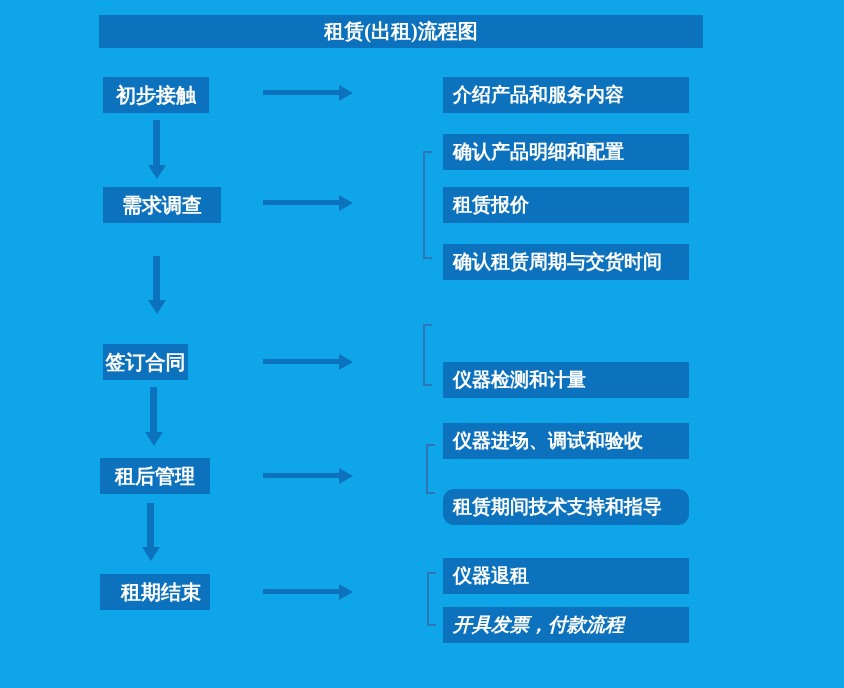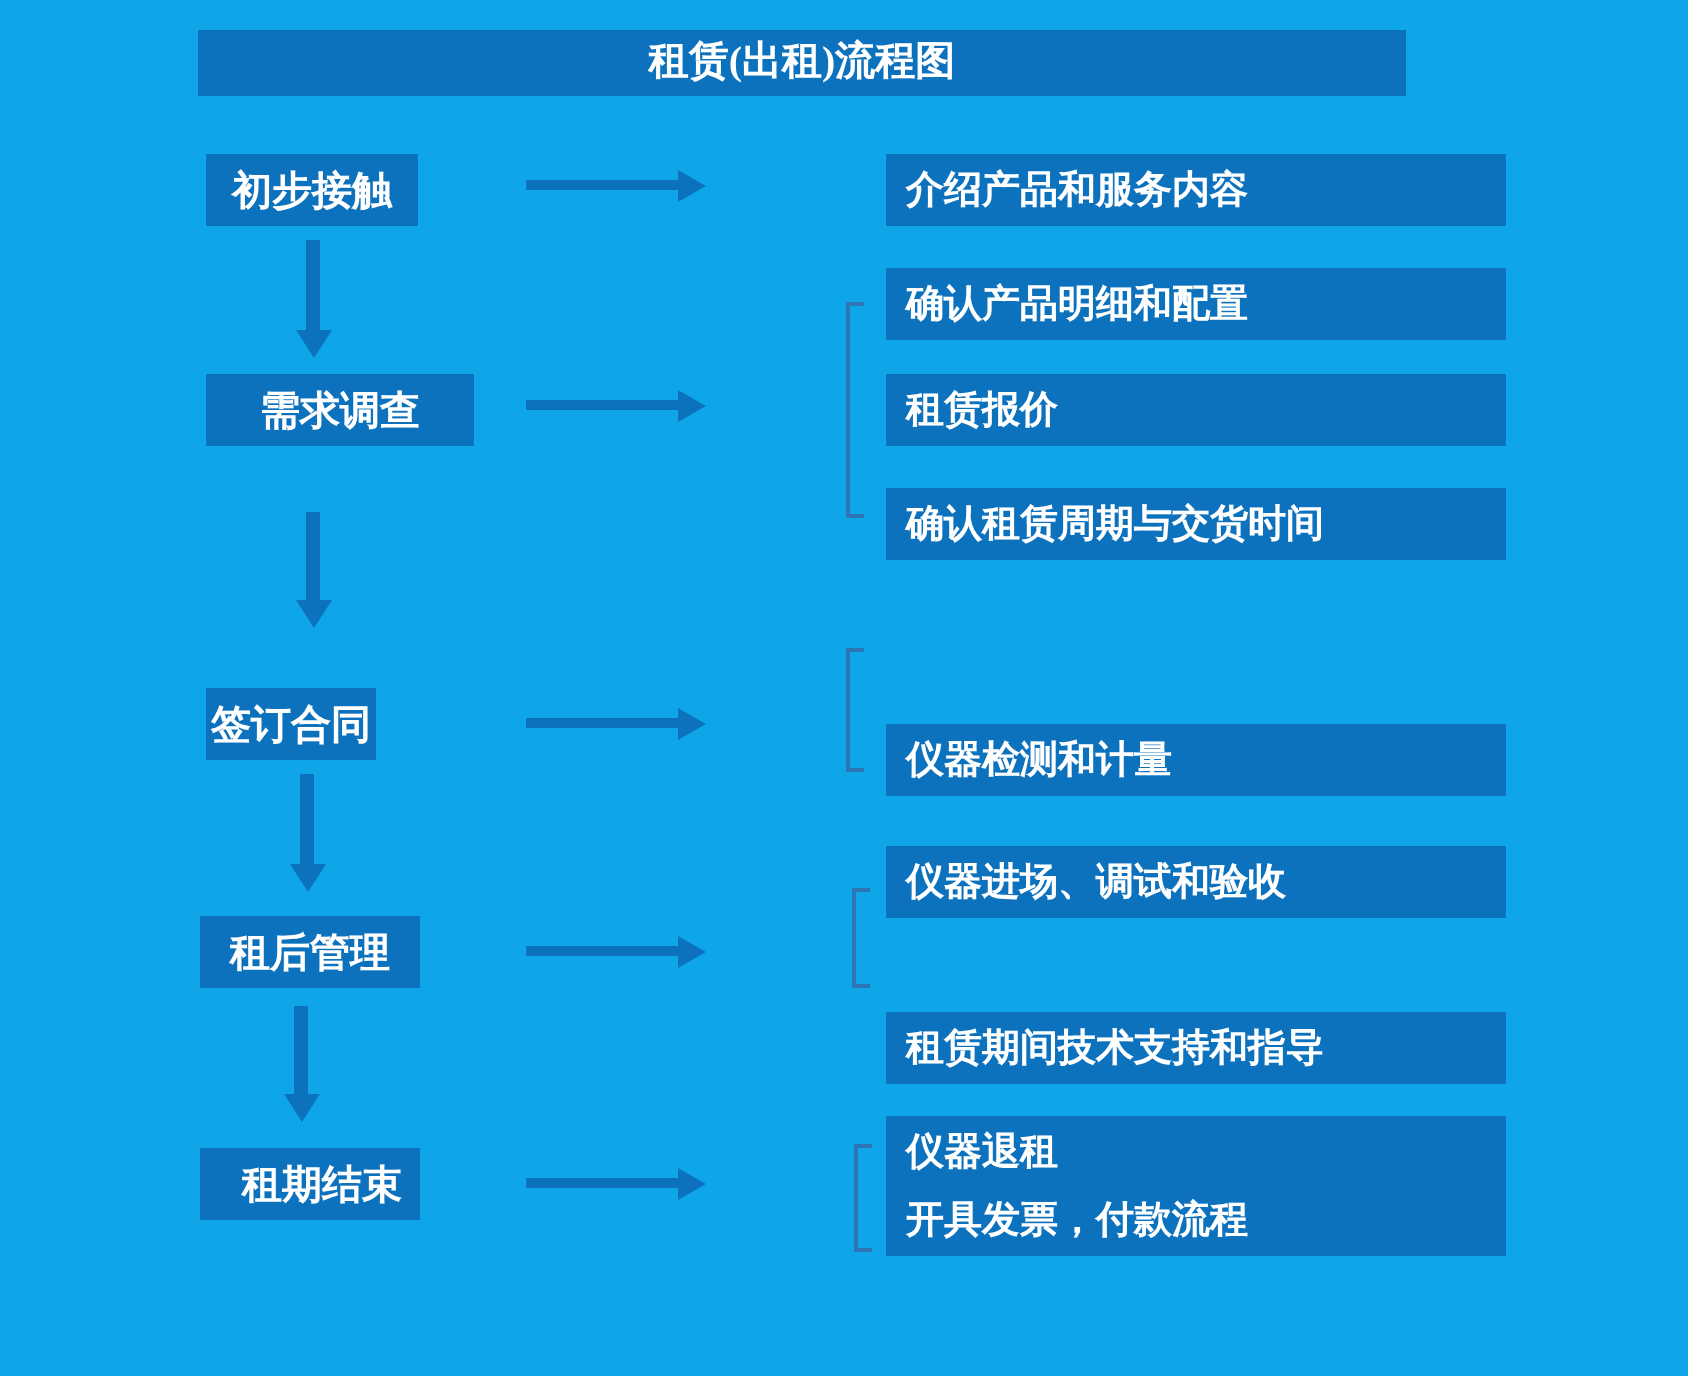--- a/index.html
+++ b/index.html
@@ -35,21 +35,21 @@
     font-size: 20px;
     display: flex;
     align-items: center;
     box-sizing: border-box;
   }
   .stage {
     justify-content: center;
   }
   .detail {
     left: 443px;
-    width: 310px;
+    width: 246px;
     padding-left: 10px;
     justify-content: flex-start;
     font-size: 19px;
   }
   
   .harrow { position: absolute; width: 90px; height: 16px; }
   .harrow .shaft {
     position: absolute; left: 0; top: 5px;
     width: 78px; height: 5px;
     background: var(--blue, #0d72bd);
@@ -85,38 +85,38 @@
   }
 </style>
 </head>
 <body>
 
 <div class="canvas">
 
   <div class="title-bar">租赁(出租)流程图</div>
 
   <div class="box stage" style="left:103px; top:77px;  width:106px;">初步接触</div>
-  <div class="box stage" style="left:103px; top:187px; width:134px;">需求调查</div>
+  <div class="box stage" style="left:103px; top:187px; width:118px;">需求调查</div>
   <div class="box stage" style="left:103px; top:344px; width:85px;">签订合同</div>
   <div class="box stage" style="left:100px; top:458px; width:110px;">租后管理</div>
   <div class="box stage" style="left:100px; top:574px; width:110px;padding-left:12px;">租期结束</div>
 
   <div class="box detail" style="top:77px;">介绍产品和服务内容</div>
 
   <div class="box detail" style="top:134px;">确认产品明细和配置</div>
   <div class="box detail" style="top:187px;">租赁报价</div>
   <div class="box detail" style="top:244px;">确认租赁周期与交货时间</div>
 
   <div class="box detail" style="top:362px;">仪器检测和计量</div>
 
   <div class="box detail" style="top:423px;">仪器进场、调试和验收</div>
-  <div class="box detail" style="top:506px;">租赁期间技术支持和指导</div>
+  <div class="box detail" style="top:489px;border-radius:11px;">租赁期间技术支持和指导</div>
 
   <div class="box detail" style="top:558px;font-family:Liberation Serif, serif;">仪器退租</div>
-  <div class="box detail" style="top:592px;">开具发票，付款流程</div>
+  <div class="box detail" style="top:607px;font-style:italic;">开具发票，付款流程</div>
 
   <div class="harrow" style="left:263px; top:85px;">
     <div class="shaft"></div>
     <div class="head"></div>
   </div>
   <div class="harrow" style="left:263px; top:195px;">
     <div class="shaft"></div>
     <div class="head"></div>
   </div>
   <div class="harrow" style="left:263px; top:354px;">

